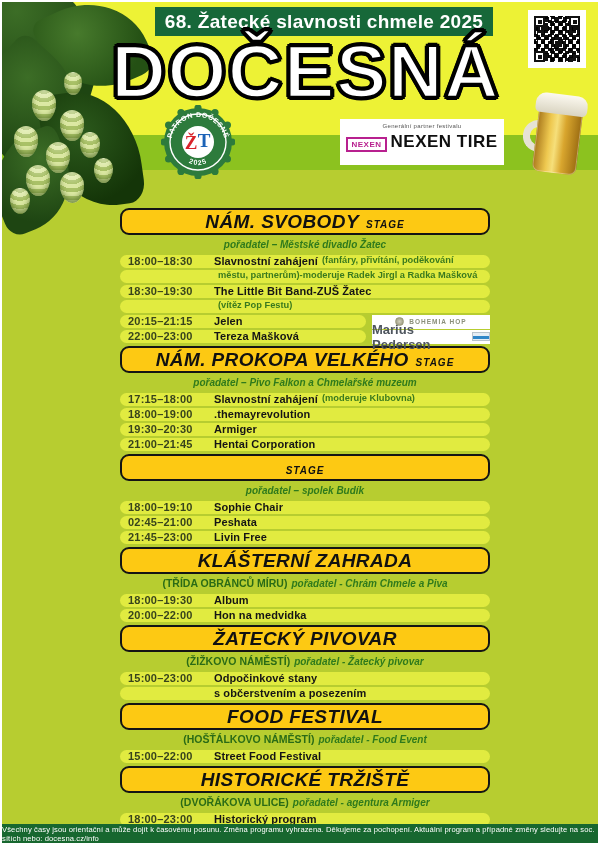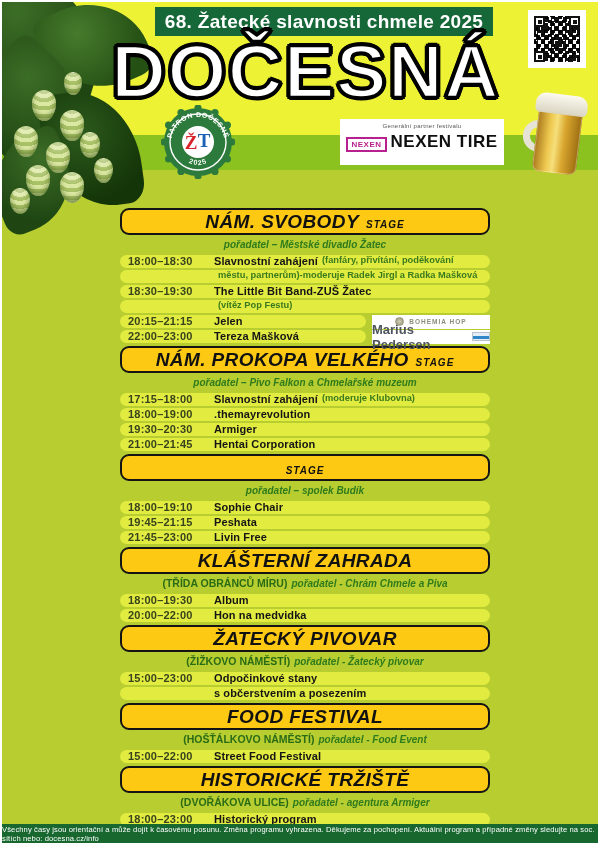--- a/index.html
+++ b/index.html
@@ -292,21 +292,21 @@
         <div class="orgline"><span class="org">pořadatel – spolek Budík</span></div>
         <div class="rows">
           <div class="row">
             <div class="stripe">
               <span class="time">18:00–19:10</span>
               <span class="name">Sophie Chair</span>
             </div>
           </div>
           <div class="row">
             <div class="stripe">
-              <span class="time">19:45–21:15</span>
+              <span class="time">02:45–21:00</span>
               <span class="name">Peshata</span>
             </div>
           </div>
           <div class="row">
             <div class="stripe">
               <span class="time">21:45–23:00</span>
               <span class="name">Livin Free</span>
             </div>
           </div>
         </div>

